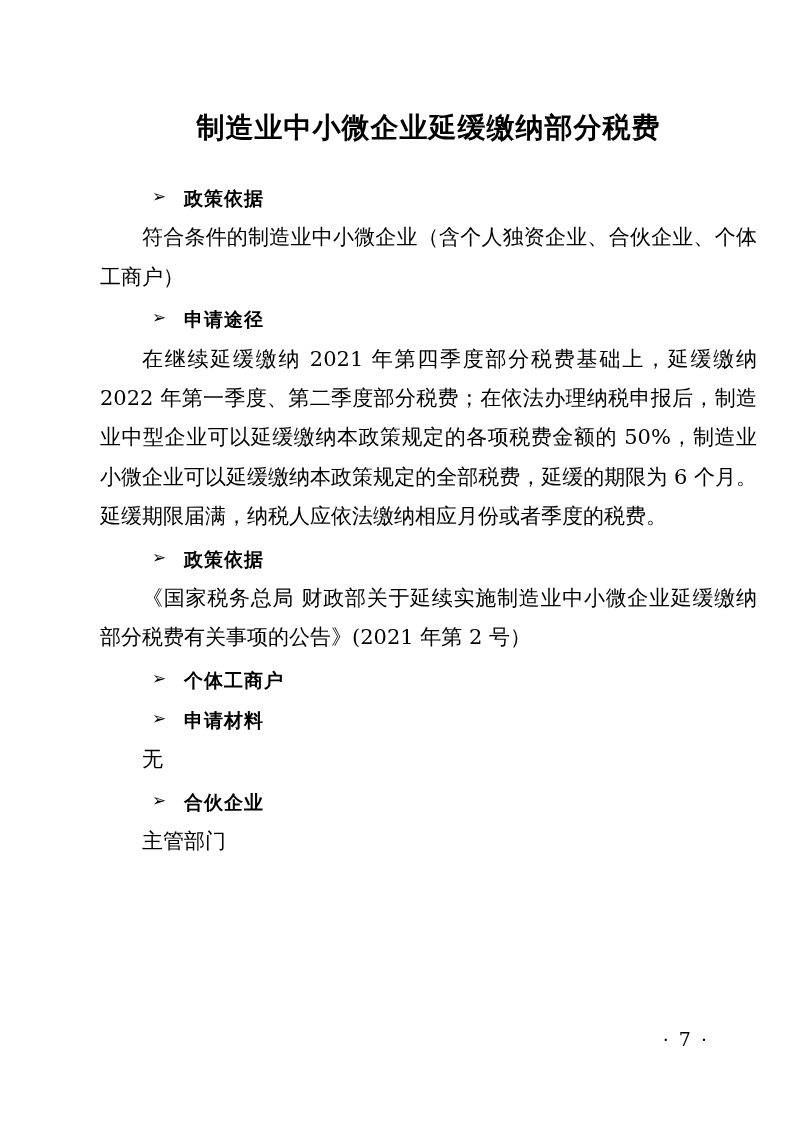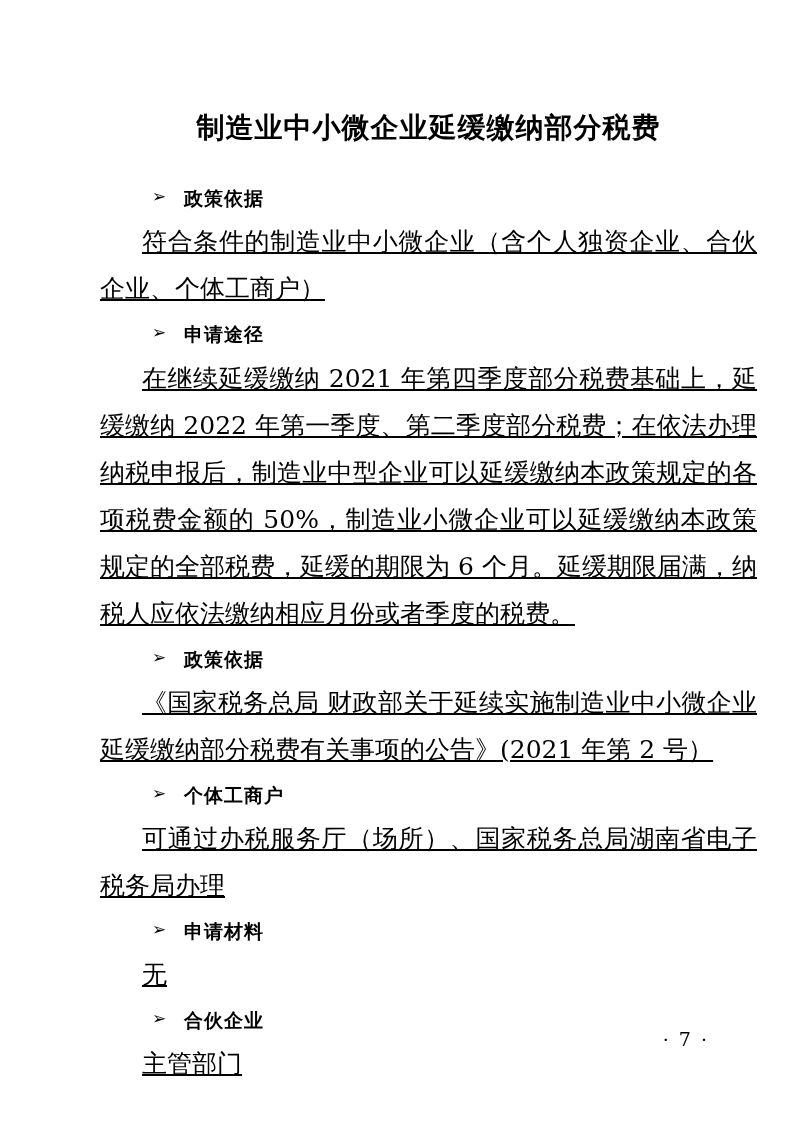--- a/index.html
+++ b/index.html
@@ -51,28 +51,27 @@
     top: 0;
     font-size: 17px;
     font-weight: bold;
   }
   .section-head .head-text {
     display: inline-block;
     margin-left: 32px;
   }
   .para {
     font-family: "DejaVu Serif", "Liberation Serif", serif;
-    font-size: 25px;
+    font-size: 21px;
     line-height: 1.88;
     text-align: justify;
     text-justify: inter-ideograph;
     text-indent: 42px;
     margin: 0 0 0 0;
     letter-spacing: 0px;
-    text-decoration: underline;
   }
   .para.noindent {
     text-indent: 42px;
   }
   .page-number {
     position: absolute;
     left: 0;
     right: 92px;
     bottom: 72px;
     text-align: right;
@@ -110,21 +109,20 @@
       <span class="head-text">政策依据</span>
     </div>
     <p class="para">《国家税务总局 财政部关于延续实施制造业中小微企业延缓缴纳部分税费有关事项的公告》(2021 年第 2 号）</p>
   </div>
 
   <div class="section">
     <div class="section-head">
       <span class="bullet">➢</span>
       <span class="head-text">个体工商户</span>
     </div>
-    <p class="para">可通过办税服务厅（场所）、国家税务总局湖南省电子税务局办理</p>
   </div>
 
   <div class="section">
     <div class="section-head">
       <span class="bullet">➢</span>
       <span class="head-text">申请材料</span>
     </div>
     <p class="para noindent">无</p>
   </div>
 

